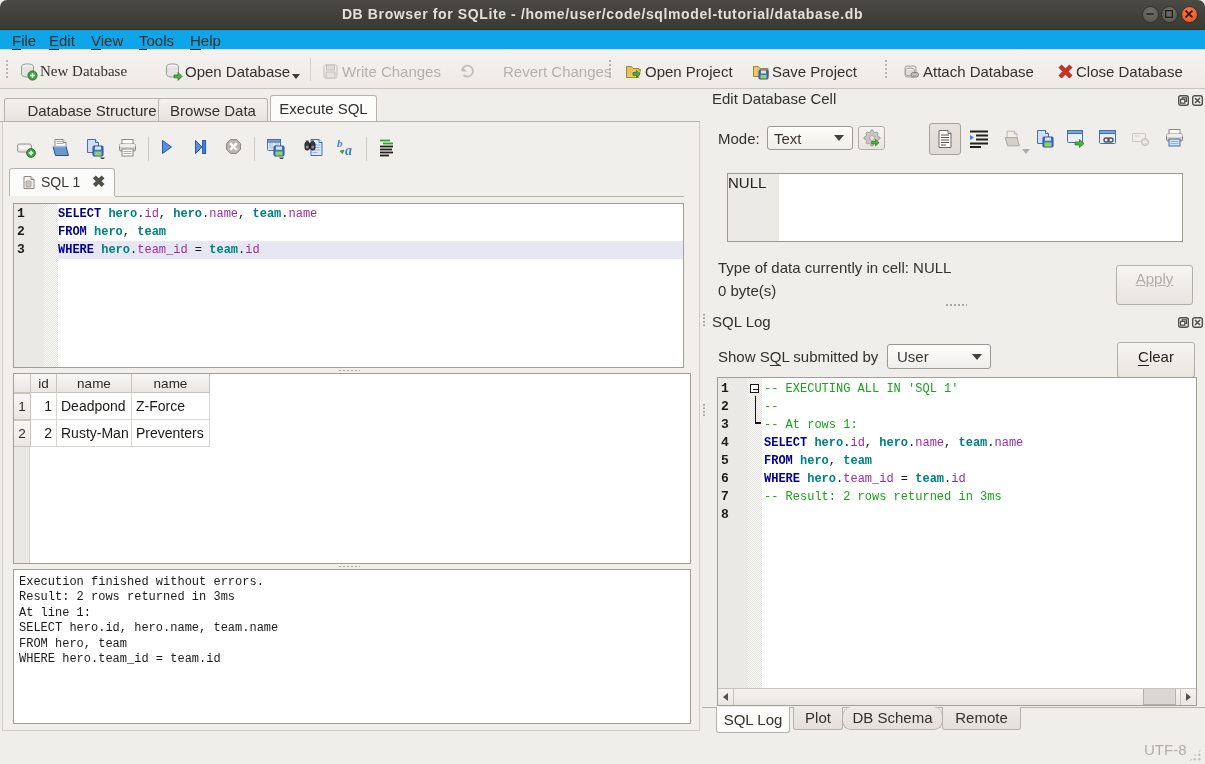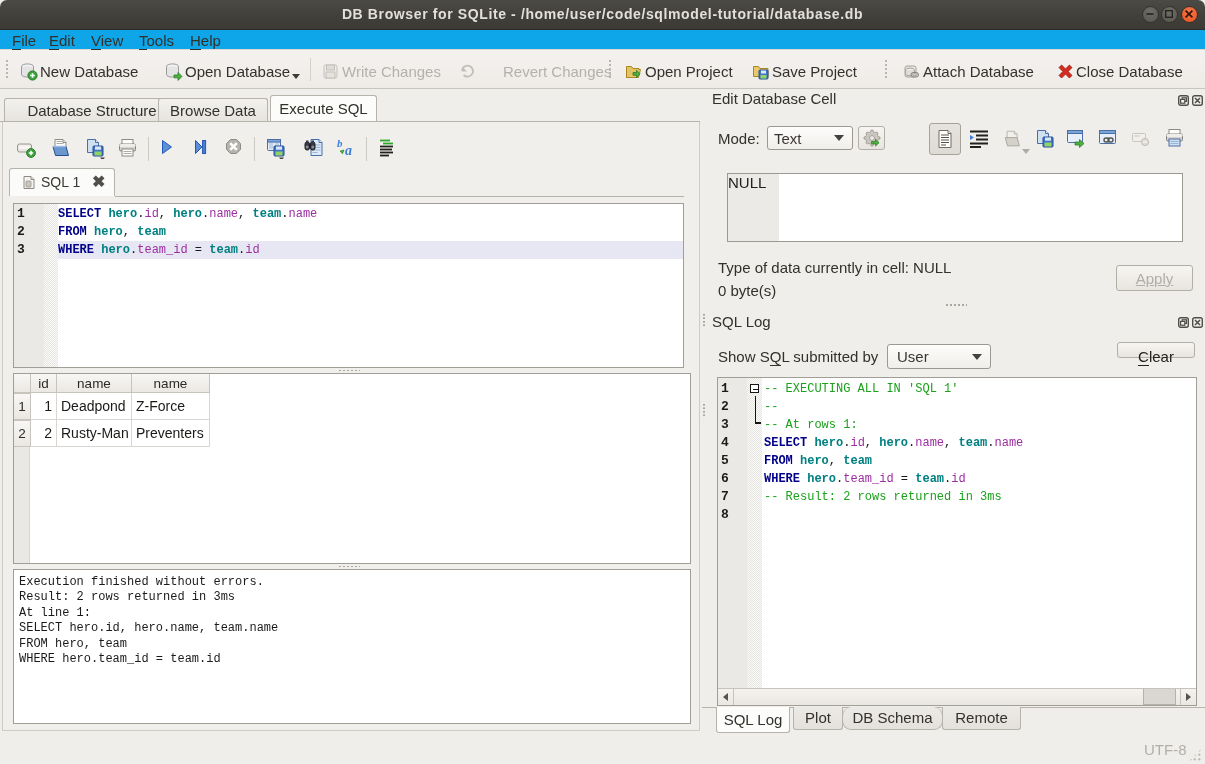--- a/index.html
+++ b/index.html
@@ -89,21 +89,21 @@
 </div>
 <div class="abs" id="menubar">
   <span class="menuitem" style="left:12px;"><u>F</u>ile</span>
   <span class="menuitem" style="left:49px;"><u>E</u>dit</span>
   <span class="menuitem" style="left:91px;"><u>V</u>iew</span>
   <span class="menuitem" style="left:139px;"><u>T</u>ools</span>
   <span class="menuitem" style="left:190px;"><u>H</u>elp</span>
 </div>
 <div class="abs" id="toolbar">
   <div class="handle" style="left:5px;"></div>
-  <div class="tbitem" style="left:19px;">
+  <div class="tbitem" style="left:19px;font-family:Liberation Serif, serif;">
       <svg width="19" height="19" viewBox="0 0 19 19">
         <ellipse cx="8.5" cy="4.5" rx="6" ry="2.6" fill="#f2f2f2" stroke="#9a9a9a"></ellipse>
         <path d="M2.5 4.5 v8 a6 2.6 0 0 0 12 0 v-8" fill="#e4e4e4" stroke="#9a9a9a"></path>
         <circle cx="13.5" cy="13.5" r="4.6" fill="#3ea33e" stroke="#2c7a2c"></circle>
         <path d="M11.2 13.5 h4.6 M13.5 11.2 v4.6" stroke="#fff" stroke-width="1.6"></path>
       </svg>
       <span>New Database</span>
     </div>
   <div class="tbitem" style="left:164px;">
       <svg width="19" height="19" viewBox="0 0 19 19">
@@ -377,41 +377,41 @@
       <rect x="5" y="11" width="11" height="7" fill="#cfe0f2" stroke="#4a6ea8"></rect>
       <path d="M6.5 13.5 h8 M6.5 15.5 h8" stroke="#9ab4d4"></path>
     </svg>
 
   <div class="frame" style="left:727px;top:173px;width:456px;height:69px;border-color:#9c9892;">
     <div style="position:absolute;left:0;top:0;bottom:0;width:51px;background:#eceae6;"></div>
     <div style="position:absolute;left:0px;top:0px;font-size:15px;color:#23211d;">NULL</div>
   </div>
   <div class="rlabel" style="left:718px;top:259px;">Type of data currently in cell: NULL</div>
   <div class="rlabel" style="left:718px;top:282px;">0 byte(s)</div>
-  <div class="btn" style="left:1116px;top:265px;width:77px;height:26px;line-height:25px;color:#b1aea9;text-decoration:underline;">Apply</div>
+  <div class="btn" style="left:1116px;top:265px;width:77px;height:40px;line-height:25px;color:#b1aea9;text-decoration:underline;">Apply</div>
 
   <div style="position:absolute;left:945px;top:303px;width:22px;height:4px;background-image:radial-gradient(circle,#aaa7a1 0.8px,transparent 1px);background-size:4px 4px;"></div>
 
   <div class="docktitle" style="left:712px;top:313px;">SQL Log</div>
   <svg class="icon" style="left:1178px;top:317px;" width="11" height="11" viewBox="0 0 11 11">
       <rect x="0.7" y="0.7" width="9.6" height="9.6" rx="2" fill="none" stroke="#504e49" stroke-width="1.4"></rect>
       <rect x="4.2" y="2.8" width="4.2" height="3.6" fill="none" stroke="#504e49" stroke-width="1.2"></rect>
       <rect x="2.6" y="4.4" width="4.2" height="3.8" fill="#f4f3f1" stroke="#504e49" stroke-width="1.2"></rect>
     </svg>
   <svg class="icon" style="left:1192px;top:317px;" width="11" height="11" viewBox="0 0 11 11">
       <rect x="0.7" y="0.7" width="9.6" height="9.6" rx="2" fill="none" stroke="#504e49" stroke-width="1.4"></rect>
       <path d="M3 3 l5 5 M8 3 l-5 5" stroke="#504e49" stroke-width="1.5"></path>
     </svg>
 
   <div class="rlabel" style="left:718px;top:348px;">Show S<u style="text-decoration:none;border-bottom:1.5px solid #33312c;">Q</u>L submitted by</div>
   <div class="combo" style="left:887px;top:344px;width:104px;height:25px;">
       <span style="position:absolute;left:9px;top:3px;">User</span>
       <span class="arr"></span>
     </div>
-  <div class="btn" style="left:1117px;top:342px;width:78px;height:16px;line-height:27px;color:#23211d;"><u style="text-decoration:none;border-bottom:1.5px solid #23211d;">C</u>lear</div>
+  <div class="btn" style="left:1117px;top:342px;width:78px;height:36px;line-height:27px;color:#23211d;"><u style="text-decoration:none;border-bottom:1.5px solid #23211d;">C</u>lear</div>
 
   <div class="frame" id="logframe" style="left:717px;top:377px;width:480px;height:329px;">
     <div style="position:absolute;left:0;top:0;bottom:17px;width:29px;background:#ebe9e5;"></div>
     <div style="position:absolute;left:29px;top:0;bottom:17px;width:15px;background:repeating-conic-gradient(#e6e4e1 0% 25%, #fbfbf9 0% 50%);background-size:2px 2px;"></div>
     <div class="lnum" style="left:3px;top:2px;">1</div>
     <div class="lnum" style="left:3px;top:20px;">2</div>
     <div class="lnum" style="left:3px;top:38px;">3</div>
     <div class="lnum" style="left:3px;top:56px;">4</div>
     <div class="lnum" style="left:3px;top:74px;">5</div>
     <div class="lnum" style="left:3px;top:92px;">6</div>

